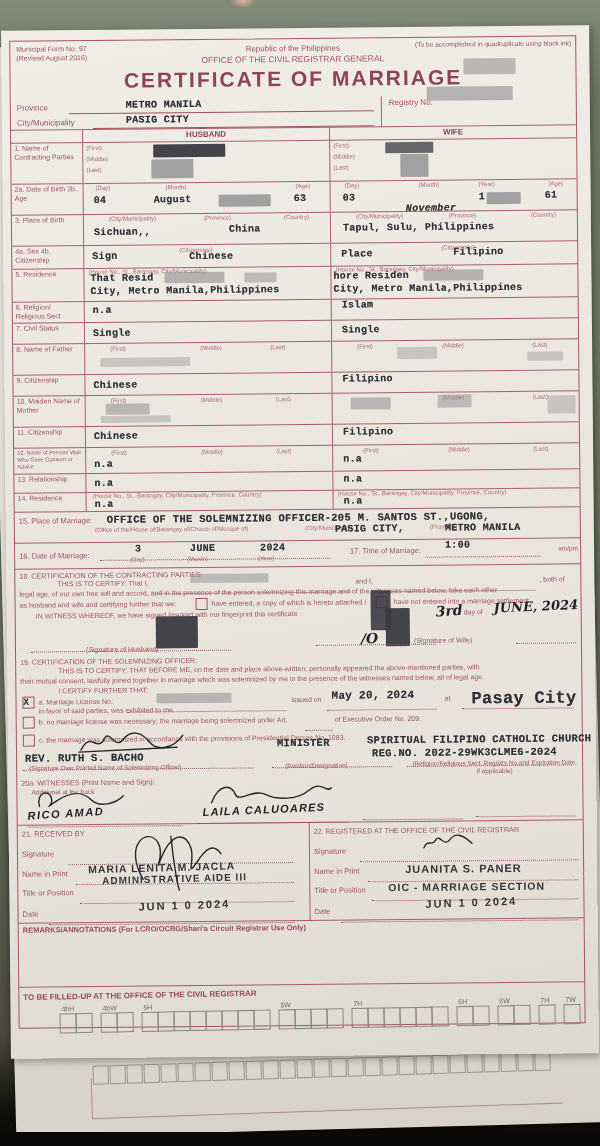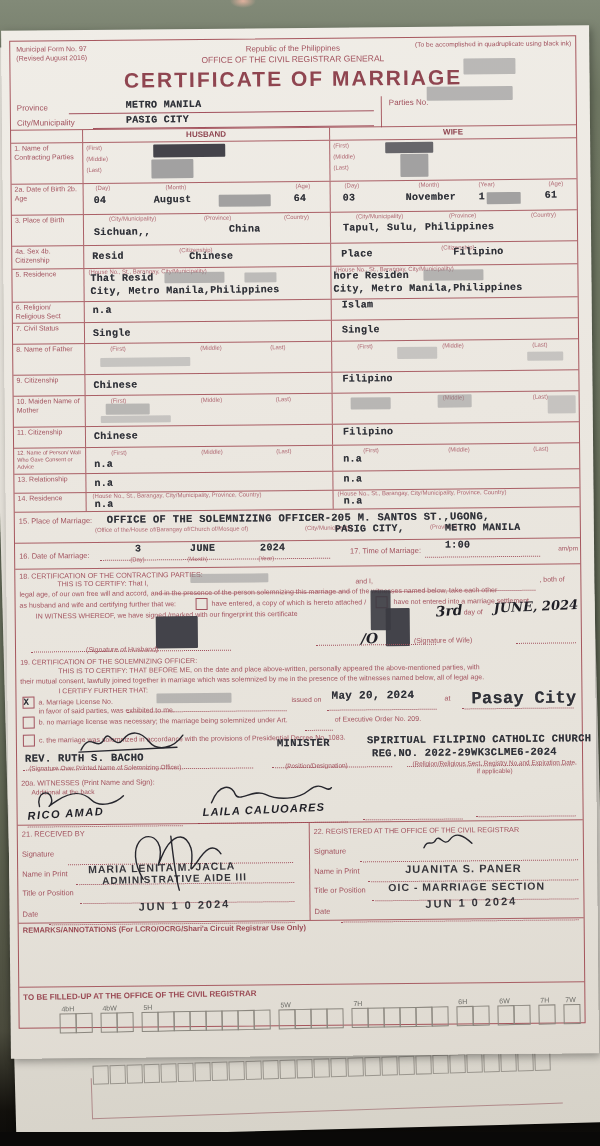--- a/index.html
+++ b/index.html
@@ -100,21 +100,21 @@
         <div class="lbl" style="position:absolute;right:4px;top:3px;font-size:6.6px;">(To be accomplished in quadruplicate using black ink)</div>
         <div style="position:absolute;left:0;top:5px;width:100%;text-align:center;">
           <div class="lbl" style="font-size:8px;">Republic of the Philippines</div>
           <div class="lbl" style="font-size:8.5px;">OFFICE OF THE CIVIL REGISTRAR GENERAL</div>
         </div>
         <div style="position:absolute;left:0;top:28px;width:100%;text-align:center;font-size:21px;font-weight:bold;letter-spacing:2px;color:#8f4550;">CERTIFICATE OF MARRIAGE</div>
       </div>
 
       <div style="position:relative;height:43px;border-top:1px solid rgba(154,61,71,.0);">
         <div style="position:absolute;left:370px;top:0;bottom:12px;border-left:1px solid rgba(154,61,71,.8);"></div>
-        <div class="lbl" style="position:absolute;left:378px;top:2px;font-size:8px;">Parties No.</div>
+        <div class="lbl" style="position:absolute;left:378px;top:2px;font-size:8px;">Registry No.</div>
         <div class="lbl" style="position:absolute;left:6px;top:4px;font-size:8px;">Province</div>
         <span class="solidline" style="position:absolute;left:58px;top:6px;width:305px;"></span>
         <div class="typed" style="position:absolute;left:115px;top:1px;">METRO MANILA</div>
         <div class="lbl" style="position:absolute;left:6px;top:19px;font-size:8px;">City/Municipality</div>
         <span class="solidline" style="position:absolute;left:82px;top:21px;width:281px;"></span>
         <div class="typed" style="position:absolute;left:115px;top:16px;">PASIG CITY</div>
 
         <div class="hdr3" style="position:absolute;left:0;right:0;bottom:0;height:12px;border-top:1px solid rgba(154,61,71,.8);">
           <div class="cell bR"></div>
           <div class="cell bR" style="text-align:center;font-size:8px;font-weight:bold;color:#8f4550;">HUSBAND</div>
@@ -142,29 +142,29 @@
 
       <div class="row" style="grid-template-columns:72px 247px 1fr;height:30px;">
         <div class="cell bR lbl">2a. Date of Birth 2b. Age</div>
         <div class="cell bR">
           <span class="sub" style="position:absolute;left:12px;top:1px;">(Day)</span>
           <span class="sub" style="position:absolute;left:82px;top:1px;">(Month)</span>
           <span class="sub" style="position:absolute;left:212px;top:1px;">(Age)</span>
           <span class="typed" style="position:absolute;left:10px;top:11px;">04</span>
           <span class="typed" style="position:absolute;left:70px;top:11px;">August</span>
           <div class="rd" style="left:135px;top:12px;width:52px;height:12px;"></div>
-          <span class="typed" style="position:absolute;left:210px;top:11px;">64</span>
+          <span class="typed" style="position:absolute;left:210px;top:11px;">63</span>
         </div>
         <div class="cell">
           <span class="sub" style="position:absolute;left:14px;top:1px;">(Day)</span>
           <span class="sub" style="position:absolute;left:88px;top:1px;">(Month)</span>
           <span class="sub" style="position:absolute;left:148px;top:1px;">(Year)</span>
           <span class="sub" style="position:absolute;left:218px;top:1px;">(Age)</span>
           <span class="typed" style="position:absolute;left:12px;top:11px;">03</span>
-          <span class="typed" style="position:absolute;left:75px;top:11px;">November</span>
+          <span class="typed" style="position:absolute;left:75px;top:22px;font-style:italic;">November</span>
           <span class="typed" style="position:absolute;left:148px;top:11px;">1</span>
           <div class="rd" style="left:156px;top:12px;width:34px;height:12px;"></div>
           <span class="typed" style="position:absolute;left:214px;top:10px;">61</span>
         </div>
       </div>
 
       <div class="row" style="grid-template-columns:72px 247px 1fr;height:30px;">
         <div class="cell bR lbl">3. Place of Birth</div>
         <div class="cell bR">
           <span class="sub" style="position:absolute;left:25px;top:1px;">(City/Municipality)</span>
@@ -177,21 +177,21 @@
           <span class="sub" style="position:absolute;left:25px;top:1px;">(City/Municipality)</span>
           <span class="sub" style="position:absolute;left:118px;top:1px;">(Province)</span>
           <span class="sub" style="position:absolute;left:200px;top:1px;">(Country)</span>
           <span class="typed" style="position:absolute;left:12px;top:10px;">Tapul, Sulu, Philippines</span>
         </div>
       </div>
 
       <div class="row" style="grid-template-columns:72px 247px 1fr;height:22px;">
         <div class="cell bR lbl">4a. Sex 4b. Citizenship</div>
         <div class="cell bR">
-          <span class="typed" style="position:absolute;left:8px;top:5px;">Resid</span>
+          <span class="typed" style="position:absolute;left:8px;top:5px;">Sign</span>
           <span class="sub" style="position:absolute;left:95px;top:2px;">(Citizenship)</span>
           <span class="typed" style="position:absolute;left:105px;top:6px;">Chinese</span>
         </div>
         <div class="cell">
           <span class="typed" style="position:absolute;left:10px;top:5px;">Place</span>
           <span class="sub" style="position:absolute;left:110px;top:2px;">(Citizenship)</span>
           <span class="typed" style="position:absolute;left:122px;top:4px;">Filipino</span>
         </div>
       </div>
 

